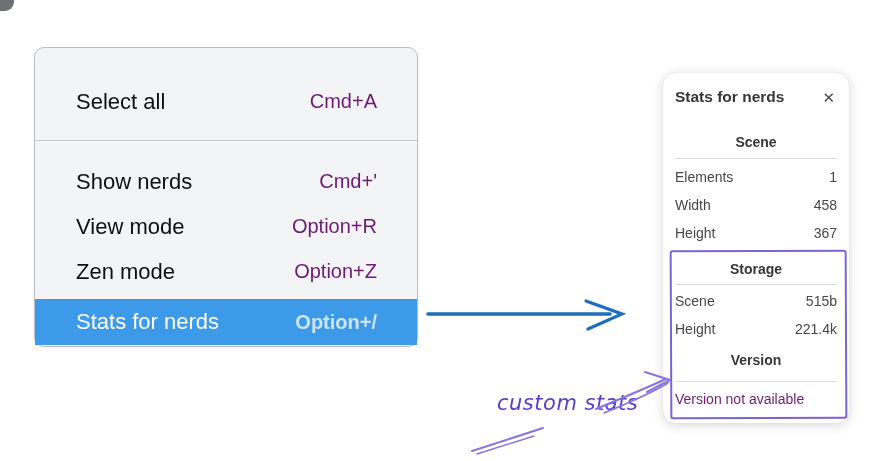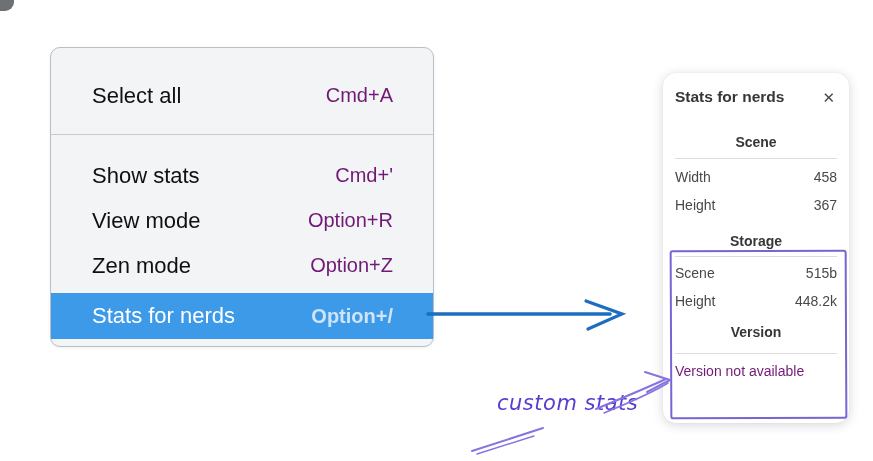--- a/index.html
+++ b/index.html
@@ -15,23 +15,22 @@
     background:#54585c;border-radius:0 0 9px 0;opacity:.85;
   }
 
   
   .context-menu{
     position:absolute;left:34px;top:47px;width:384px;height:300px;
     box-sizing:border-box;
     background:#f3f4f6;
     border:1px solid #b9bfc7;
     border-radius:10px;
-    padding-top:19px;
+    padding-top:25px;
     box-shadow:0 1px 3px rgba(0,0,0,.06);
-    margin-left:16px;
   }
   .menu-item{
     display:flex;justify-content:space-between;align-items:center;
     height:45px;padding:0 40px 0 41px;
     font-size:22px;color:#101010;cursor:default;
   }
   .menu-item.first{height:57px;}
   .menu-divider{height:1px;background:#c6cad0;margin:10px 0 18px 0;}
   .mi-shortcut{font-size:20px;color:#701a75;}
   .menu-item.selected{
@@ -88,21 +87,21 @@
 
 <div class="corner-artifact"></div>
 
 <div class="context-menu">
   <div class="menu-item first">
     <span class="mi-label">Select all</span>
     <span class="mi-shortcut">Cmd+A</span>
   </div>
   <div class="menu-divider"></div>
   <div class="menu-item">
-    <span class="mi-label">Show stats</span>
+    <span class="mi-label">Show nerds</span>
     <span class="mi-shortcut">Cmd+'</span>
   </div>
   <div class="menu-item">
     <span class="mi-label">View mode</span>
     <span class="mi-shortcut">Option+R</span>
   </div>
   <div class="menu-item">
     <span class="mi-label">Zen mode</span>
     <span class="mi-shortcut">Option+Z</span>
   </div>
@@ -115,39 +114,43 @@
 <div class="stats-panel">
   <div class="panel-header">
     <span class="panel-title">Stats for nerds</span>
     <span class="close-btn">✕</span>
   </div>
 
   <div class="section-title st-scene">Scene</div>
   <div class="rule"></div>
   <div class="rows-group">
     <div class="stat-row">
+      <span>Elements</span>
+      <span>1</span>
+    </div>
+    <div class="stat-row">
       <span>Width</span>
       <span>458</span>
     </div>
     <div class="stat-row">
       <span>Height</span>
       <span>367</span>
     </div>
   </div>
 
   <div class="section-title st-storage">Storage</div>
   <div class="rule storage"></div>
   <div class="rows-group storage">
     <div class="stat-row">
       <span>Scene</span>
       <span>515b</span>
     </div>
     <div class="stat-row">
       <span>Height</span>
-      <span>448.2k</span>
+      <span>221.4k</span>
     </div>
   </div>
 
   <div class="section-title st-version">Version</div>
   <div class="rule version"></div>
   <div class="version-note">Version not available</div>
 
   <div class="highlight-box"></div>
 </div>
 

